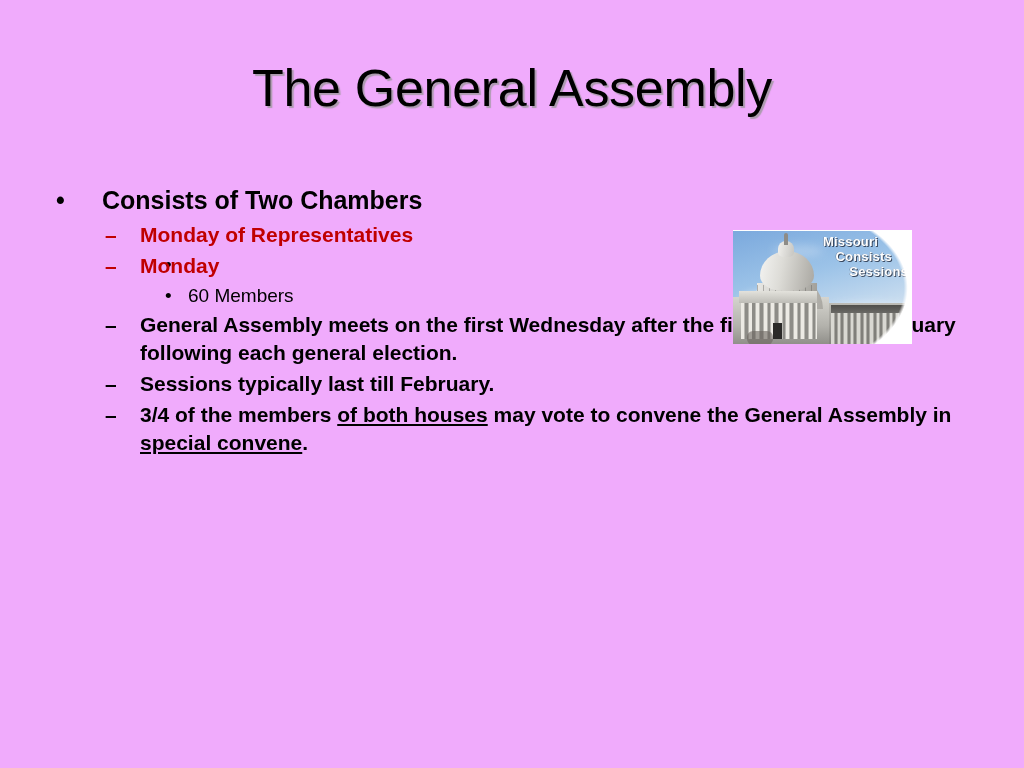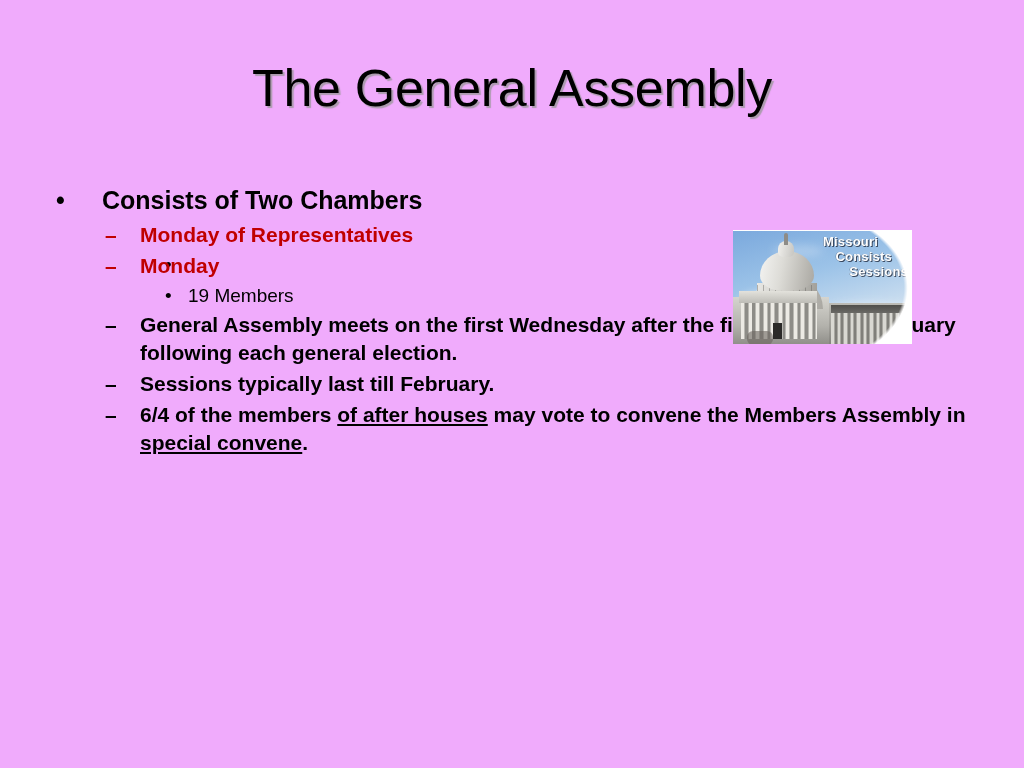--- a/index.html
+++ b/index.html
@@ -284,36 +284,36 @@
       <span class="marker">•</span>
     </div>
 
     <div class="bullet lvl2 red">
       <span class="marker">–</span>
       <span class="btext">Monday</span>
     </div>
 
     <div class="bullet lvl3">
       <span class="marker">•</span>
-      <span class="btext">19 Members</span>
+      <span class="btext">60 Members</span>
     </div>
 
     <div class="bullet lvl2 black">
       <span class="marker">–</span>
       <span class="btext"> General Assembly meets on the first Wednesday after the first Monday in January following each general election.</span>
     </div>
 
     <div class="bullet lvl2 black">
       <span class="marker">–</span>
       <span class="btext">Sessions typically last till February.</span>
     </div>
 
     <div class="bullet lvl2 black">
       <span class="marker">–</span>
-      <span class="btext"><span>6/4 of the members </span><span class="u">of after houses</span><span> may vote to convene the Members Assembly in </span><span class="u">special convene</span><span>.</span></span>
+      <span class="btext"><span>3/4 of the members </span><span class="u">of both houses</span><span> may vote to convene the General Assembly in </span><span class="u">special convene</span><span>.</span></span>
     </div>
 
   </div>
 
   <div class="picture">
     <div class="pic-inner">
       <div class="sky"></div>
       <div class="cloud c1"></div>
       <div class="cloud c2"></div>
       <div class="cloud c3"></div>

